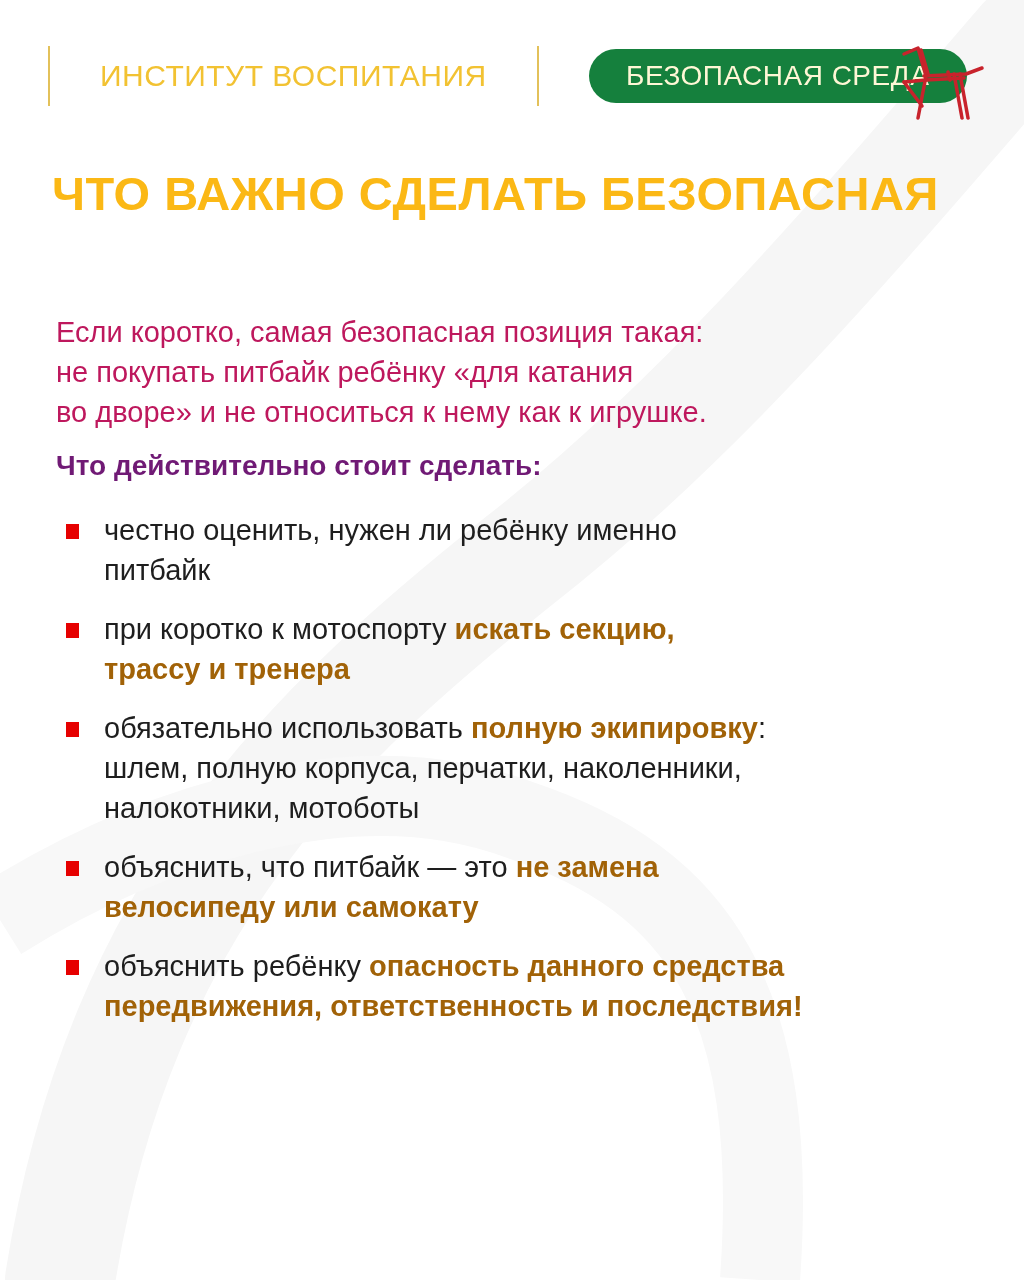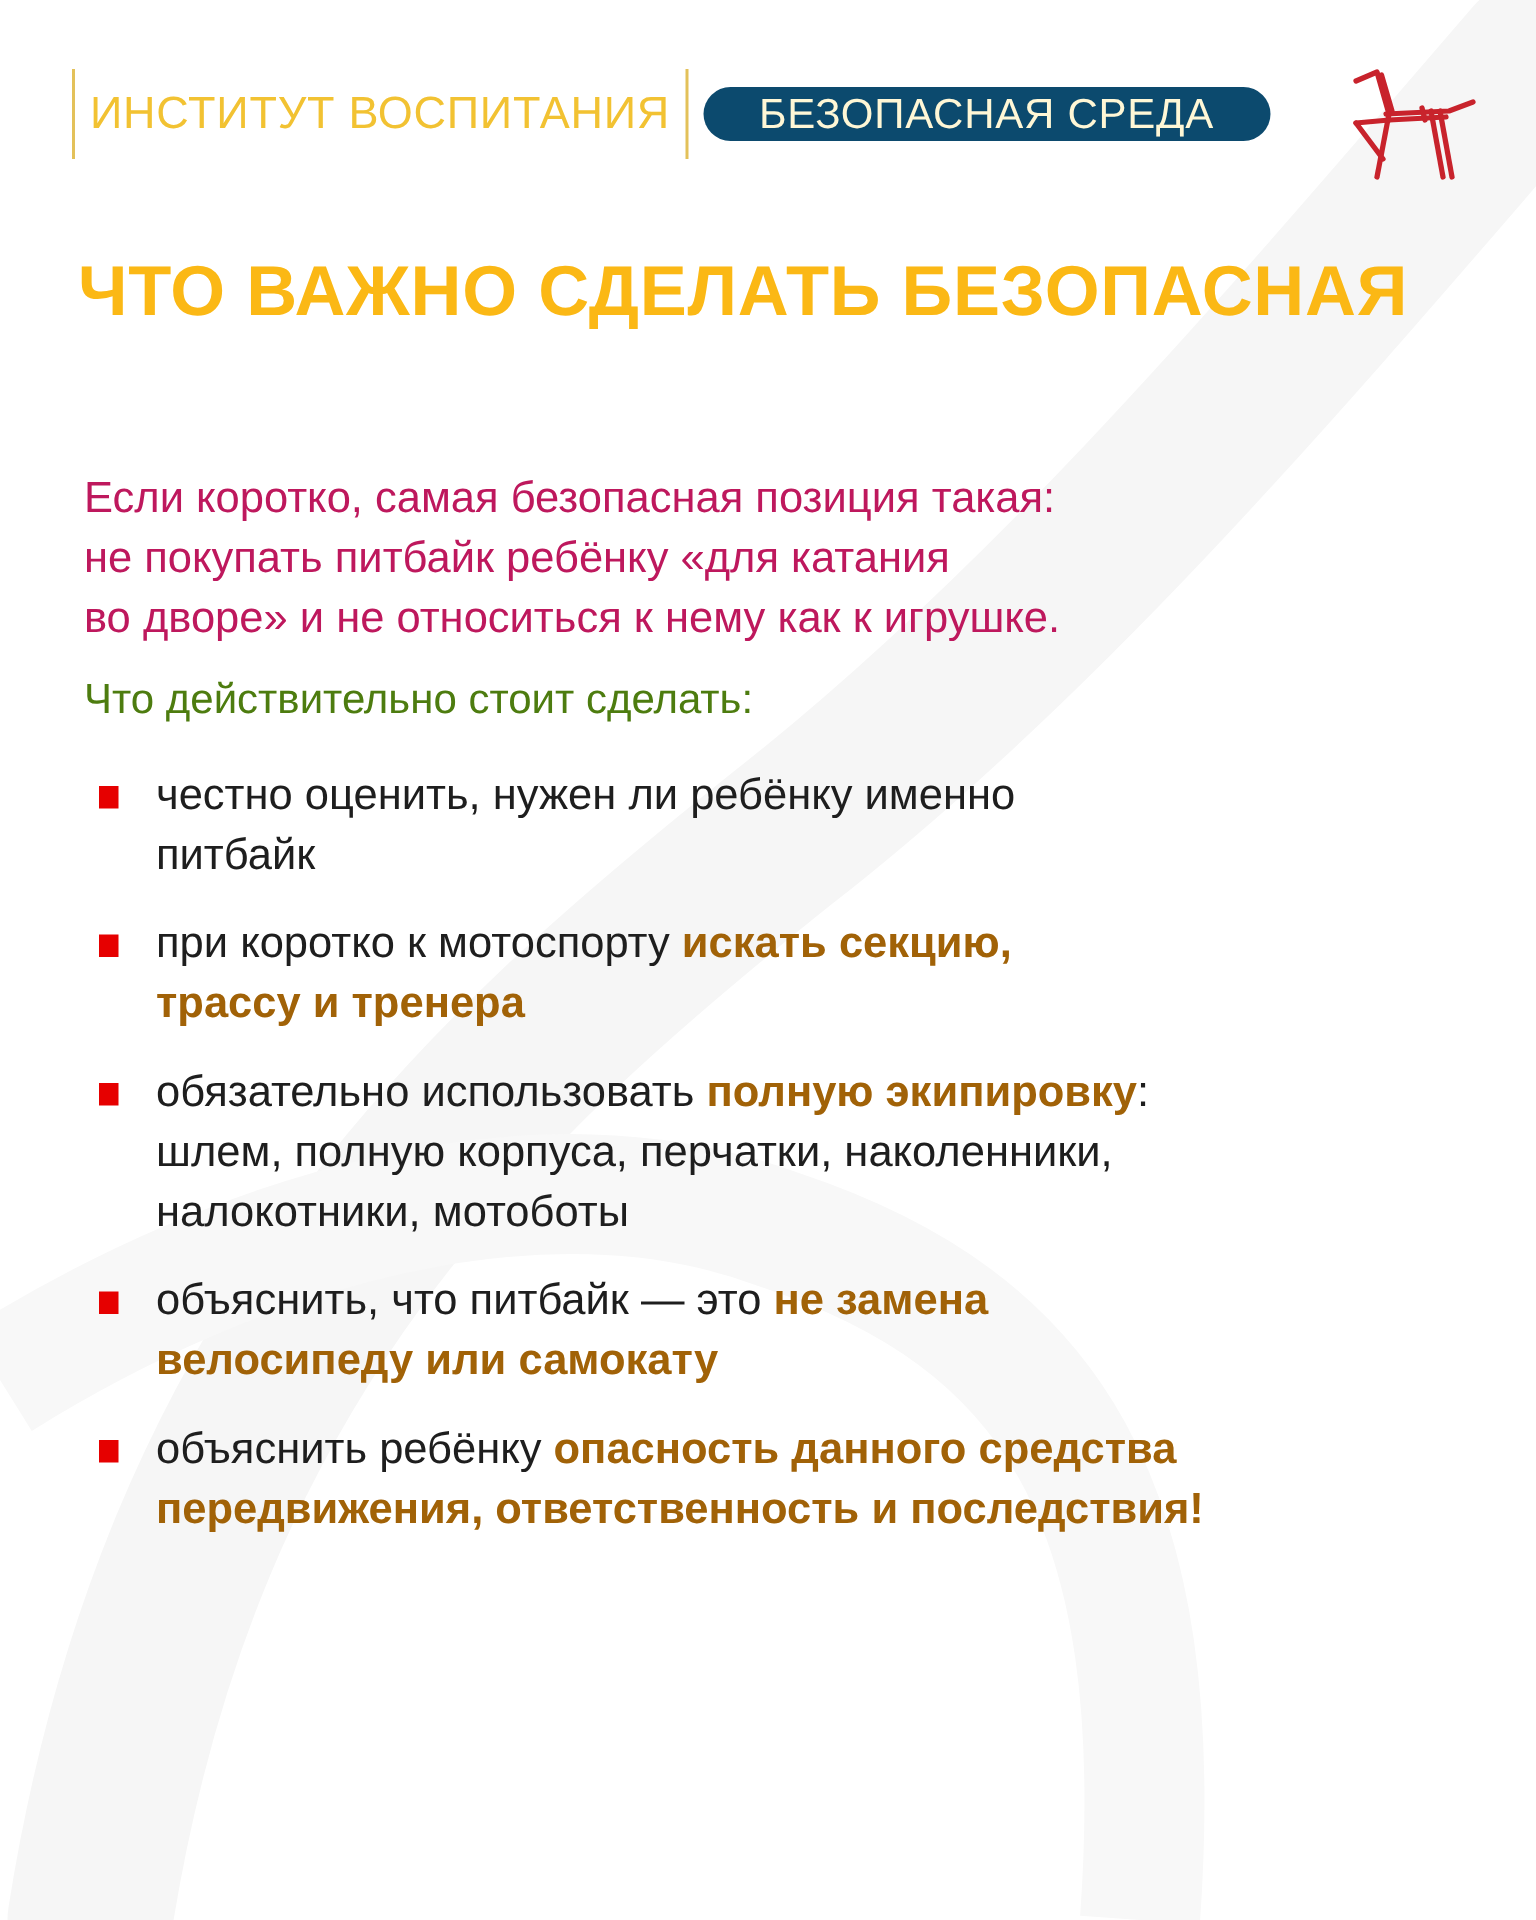--- a/index.html
+++ b/index.html
@@ -6,49 +6,49 @@
     body {
       width: 1024px; height: 1280px; overflow: hidden;
       background: #ffffff;
       font-family: "Liberation Sans", sans-serif;
       position: relative;
       color: #1a1a1a;
     }
     .watermark { position: absolute; left: 0; top: 0; width: 1024px; height: 1280px; z-index: 0; pointer-events: none; }
     .page { position: relative; z-index: 1; }
 
-    .header { position: absolute; top: 44px; left: 48px; height: 64px; display: flex; align-items: center; }
+    .header { position: absolute; top: 44px; left: 48px; height: 64px; display: flex; align-items: center; gap: 40px; }
     .vline { width: 2px; height: 60px; background: #e3c15a; }
     .institute {
       font-size: 30px; color: #f2c232; letter-spacing: 0.5px;
       padding: 0 10px 0 10px; font-weight: normal; white-space: nowrap;
     }
     .pill {
-      margin-left: 10px; height: 36px; width: 378px;
-      background: #0c4a6e; border-radius: 27px;
+      margin-left: 10px; height: 54px; width: 378px;
+      background: #15803d; border-radius: 27px;
       display: flex; align-items: center; justify-content: center;
       color: #fff7d6; font-size: 28px; letter-spacing: 0.5px; white-space: nowrap; text-align: center;
     }
     .logo { position: absolute; top: 40px; left: 896px; width: 92px; height: 80px; }
 
     .title {
       position: absolute; top: 166px; left: 52px; width: 940px;
       font-size: 47px; font-weight: bold; color: #fbb815; letter-spacing: 0.5px;
       white-space: nowrap;
     }
 
     .intro {
       position: absolute; top: 312px; left: 56px; width: 900px;
       font-size: 29px; line-height: 40px; color: #be185d;
     }
     .intro div { white-space: nowrap; }
 
     .subhead {
       position: absolute; top: 450px; left: 56px;
-      font-size: 28px; font-weight: normal; color: #4d7c0f;
+      font-size: 28px; font-weight: bold; color: #701a75;
     }
 
     .list { position: absolute; top: 510px; left: 66px; width: 900px; }
     .item { position: relative; padding-left: 38px; font-size: 29px; line-height: 40px; color: #1e1e1e; }
     .item .bullet { position: absolute; left: 0; top: 14px; width: 13px; height: 15px; background: #e60000; }
     .item b { font-weight: bold; color: #a16207; }
     .item .line { white-space: nowrap; }
   </style>
 </head>
 <body>

